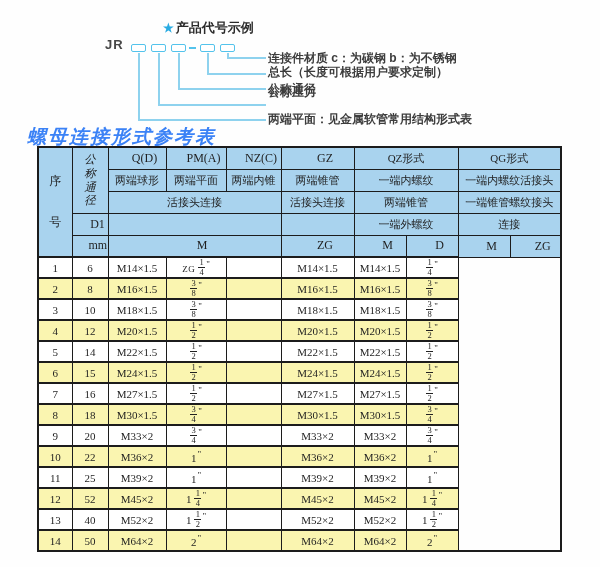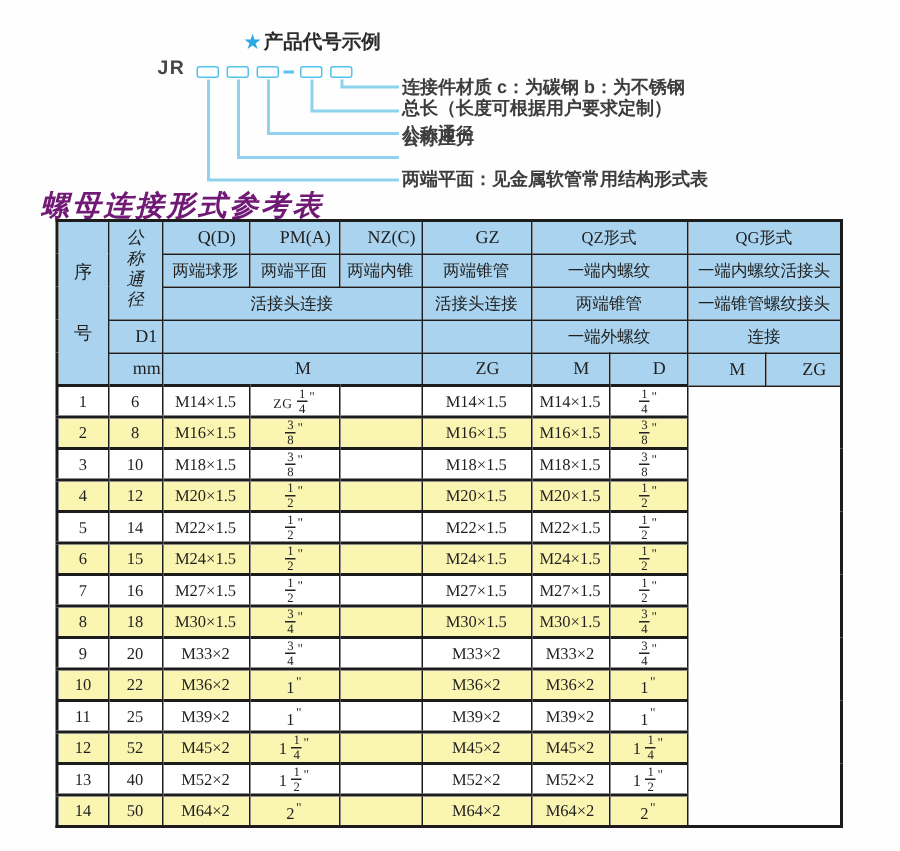--- a/index.html
+++ b/index.html
@@ -26,21 +26,21 @@
   .code-box{width:15px;height:8px;border:1.5px solid #53c3ec;border-radius:2px;background:#fff;}
   .code-dash{width:7px;height:2px;background:#53c3ec;}
   .cline{background:var(--line);}
   .v{width:1.5px;}
   .h{height:1.5px;}
   .callout{left:268px;font-size:12px;font-weight:bold;color:#3d3d3d;white-space:nowrap;line-height:13px;}
   
   .tbl-title{
     left:27px;top:124px;
     font-family:"Liberation Serif",serif;
-    font-size:19px;font-weight:bold;color:#701a75;
+    font-size:19px;font-weight:bold;color:#3b82f6;
     letter-spacing:2px;font-style:italic;text-align:right;
   }
   
   table{
     position:absolute;left:37px;top:146px;
     border-collapse:collapse;table-layout:fixed;
     width:523px;
     font-family:"Liberation Serif",serif;
     font-size:11px;color:#1f1f1f;
     border:2px solid var(--border);

